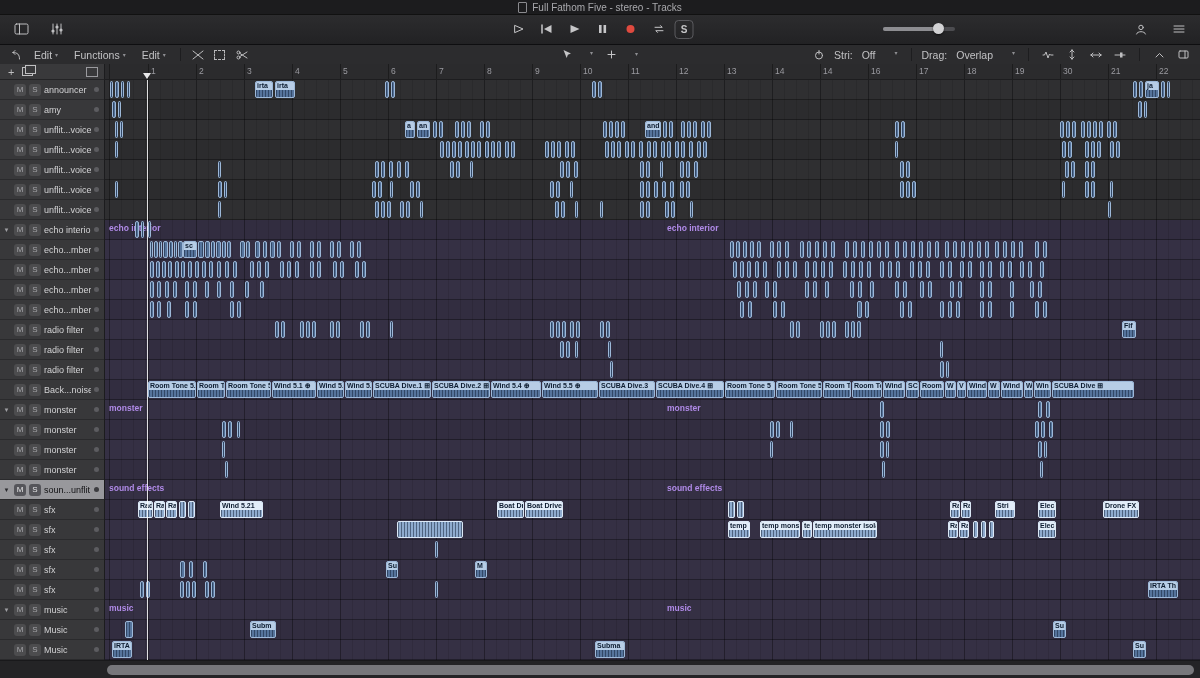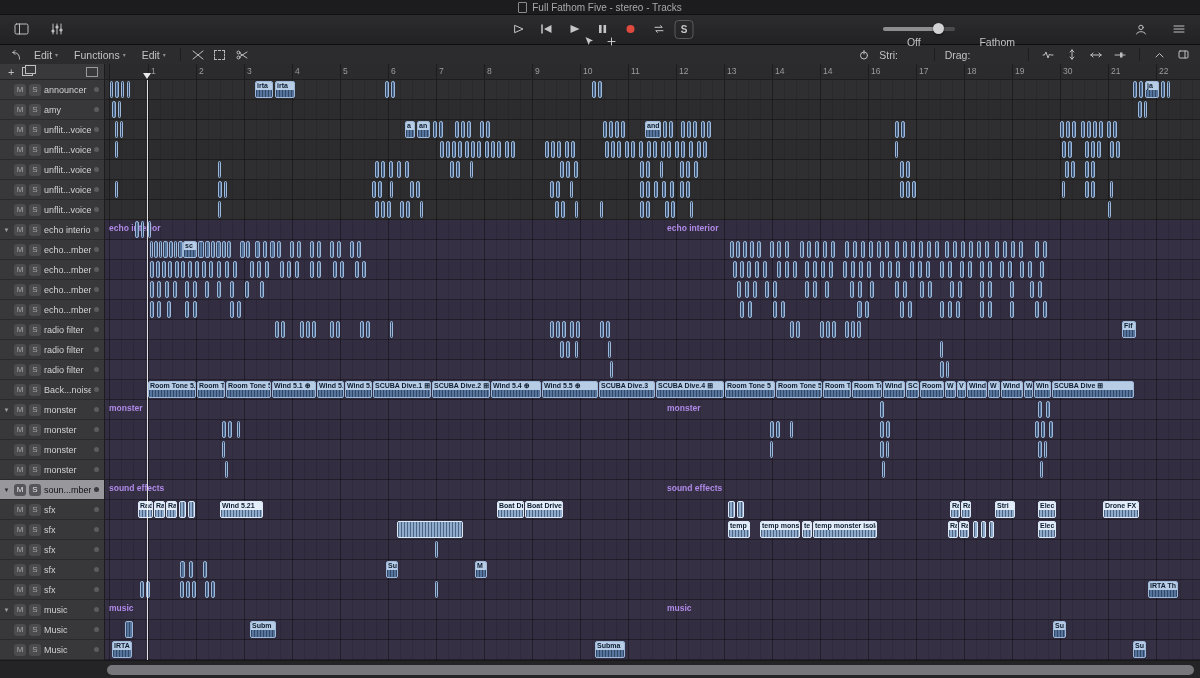--- a/index.html
+++ b/index.html
@@ -33,21 +33,21 @@
   
   .toolbar{position:relative;height:19px;background:#2c2c2e;border-bottom:1px solid #151517;
            display:flex;align-items:center;font-size:10.5px;color:#c2c2c4;}
   .tb-left{display:flex;align-items:center;gap:4px;padding-left:6px;}
   .menu{display:flex;align-items:center;gap:3px;padding:0 6px;}
   .chev{font-size:6px;color:#8e8e92;}
   .tb-center{position:absolute;left:50%;transform:translateX(-50%);display:flex;align-items:center;gap:8px;}
   .tb-right{margin-left:auto;display:flex;align-items:center;gap:6px;padding-right:8px;}
   .divider{width:1px;height:13px;background:#1d1d1f;margin:0 4px;}
   .smicon{display:flex;align-items:center;justify-content:center;width:18px;height:15px;}
-  .ddval{display:flex;align-items:flex-start;gap:19px;padding:0 3px;flex-direction:column;}
+  .ddval{display:flex;align-items:flex-start;gap:19px;padding:0 3px;}
   .marquee-shape{width:9px;height:8px;border:1px dashed #b8b8ba;}
   
   .workspace{position:absolute;top:64px;left:0;width:1200px;height:614px;background:#2e2e30;}
   .corner{position:absolute;left:0;top:0;width:105px;height:16px;background:#39393b;
           border-bottom:1px solid #232325;border-right:1px solid #1c1c1e;
           display:flex;align-items:center;gap:8px;padding-left:8px;box-sizing:border-box;font-size:11px;color:#bfbfc1;}
   .pairicon{width:9px;height:7px;border:1px solid #bfbfc1;position:relative;}
   .pairicon:before{content:"";position:absolute;left:2px;top:-3px;width:9px;height:7px;border:1px solid #bfbfc1;background:#39393b;}
   .cornerbox{margin-left:auto;margin-right:6px;width:10px;height:8px;border:1px solid #9a9a9e;}
   .ruler{position:absolute;left:105px;top:0;width:1095px;height:16px;background:#2b2b2d;
@@ -240,21 +240,21 @@
         </svg>
     </span>
     <span>Stri:</span>
     <span class="ddval">
       <span>Off</span>
       <span class="chev">▾</span>
     </span>
     <span class="divider"></span>
     <span>Drag:</span>
     <span class="ddval">
-      <span>Fathom</span>
+      <span>Overlap</span>
       <span class="chev">▾</span>
     </span>
     <span class="divider"></span>
     <span class="smicon">
       <svg width="12" height="10" viewBox="0 0 12 10">
           <path d="M1 5h1.5l1.5-3 2 6 1.5-4 1 1H11" fill="none" stroke="#bfbfc1"></path>
         </svg>
     </span>
     <span class="smicon">
       <svg width="8" height="11" viewBox="0 0 8 11">
@@ -459,21 +459,21 @@
         <span class="disc"></span>
         <span class="tsbtn">M</span>
         <span class="tsbtn">S</span>
         <span class="tname">monster</span>
         <span class="tdot"></span>
       </div>
       <div class="trow sel">
         <span class="disc">▼</span>
         <span class="tsbtn">M</span>
         <span class="tsbtn">S</span>
-        <span class="tname">soun...mber</span>
+        <span class="tname">soun...unflit</span>
         <span class="tdot"></span>
       </div>
       <div class="trow">
         <span class="disc"></span>
         <span class="tsbtn">M</span>
         <span class="tsbtn">S</span>
         <span class="tname">sfx</span>
         <span class="tdot"></span>
       </div>
       <div class="trow">

